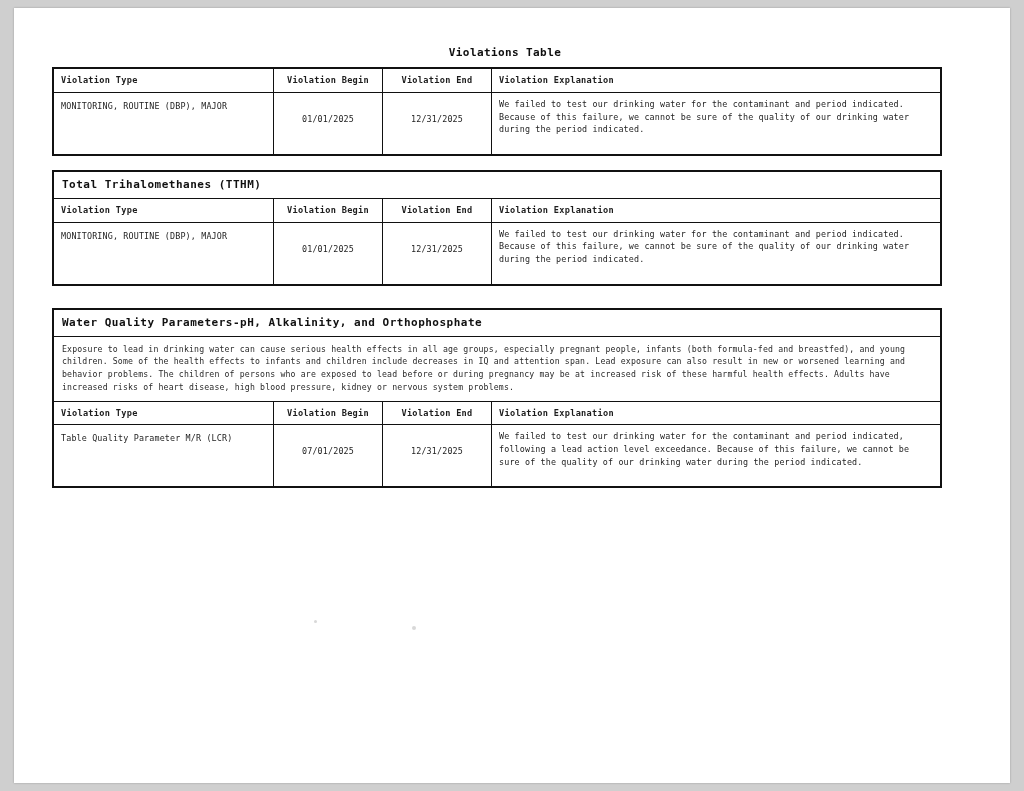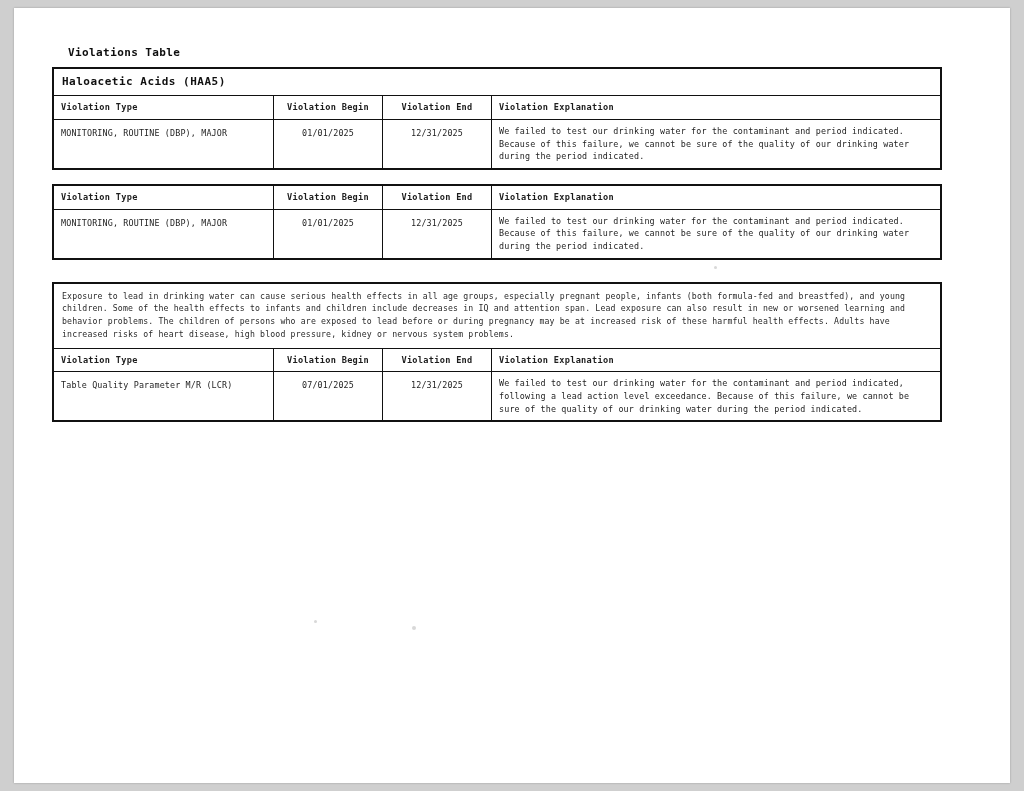--- a/index.html
+++ b/index.html
@@ -28,20 +28,21 @@
     top: 38px;
     width: 890px;
   }
   .doc-title {
     font-family: "DejaVu Sans Mono", monospace;
     font-size: 11px;
     font-weight: bold;
     color: #0e0e0e;
     letter-spacing: 0.4px;
     margin: 0 0 8px 16px;
+    text-align: center;
   }
 
   .vtable {
     border: 2px solid #111;
     margin-bottom: 14px;
     background: #fff;
   }
   .vtable.spaced-top { margin-top: 22px; }
 
   .contaminant-head {
@@ -85,21 +86,21 @@
   table.grid th:last-child, table.grid td:last-child { border-right: none; }
   table.grid tr:last-child td { border-bottom: none; }
 
   .c-type   { width: 205px; text-align: left; }
   .c-begin  { width: 94px; text-align: center; }
   .c-end    { width: 94px; text-align: center; }
   .c-expl   { text-align: left; }
 
   .data-row td { height: 36px; }
   .data-row td.c-type { padding-top: 7px; }
-  .data-row td.c-begin, .data-row td.c-end { padding-top: 7px; }
+  .data-row td.c-begin, .data-row td.c-end { padding-top: 20px; }
 
   .speck {
     position: absolute;
     background: #b8b8b8;
     border-radius: 50%;
     opacity: 0.55;
   }
 </style>
 </head>
 <body>
@@ -108,59 +109,60 @@
 
   <span class="speck" style="left:700px;top:258px;width:3px;height:3px;"></span>
   <span class="speck" style="left:300px;top:612px;width:3px;height:3px;"></span>
   <span class="speck" style="left:398px;top:618px;width:4px;height:4px;"></span>
 
   <div class="content">
 
     <div class="doc-title">Violations Table</div>
 
     <div class="vtable">
-      <div class="contaminant-head">Haloacetic Acids (HAA5)</div>
       <table class="grid">
         <tbody>
             <tr class="header-row">
           <th class="c-type">Violation Type</th>
           <th class="c-begin">Violation Begin</th>
           <th class="c-end">Violation End</th>
           <th class="c-expl">Violation Explanation</th>
         </tr>
         <tr class="data-row">
           <td class="c-type">MONITORING, ROUTINE (DBP), MAJOR</td>
           <td class="c-begin">01/01/2025</td>
           <td class="c-end">12/31/2025</td>
           <td class="c-expl">We failed to test our drinking water for the contaminant and period indicated. Because of this failure, we cannot be sure of the quality of our drinking water during the period indicated.</td>
         </tr>
       </tbody>
         </table>
     </div>
 
     <div class="vtable">
+      <div class="contaminant-head">Total Trihalomethanes (TTHM)</div>
       <table class="grid">
         <tbody>
             <tr class="header-row">
           <th class="c-type">Violation Type</th>
           <th class="c-begin">Violation Begin</th>
           <th class="c-end">Violation End</th>
           <th class="c-expl">Violation Explanation</th>
         </tr>
         <tr class="data-row">
           <td class="c-type">MONITORING, ROUTINE (DBP), MAJOR</td>
           <td class="c-begin">01/01/2025</td>
           <td class="c-end">12/31/2025</td>
           <td class="c-expl">We failed to test our drinking water for the contaminant and period indicated. Because of this failure, we cannot be sure of the quality of our drinking water during the period indicated.</td>
         </tr>
       </tbody>
         </table>
     </div>
 
     <div class="vtable spaced-top">
+      <div class="contaminant-head">Water Quality Parameters-pH, Alkalinity, and Orthophosphate</div>
       <div class="health-note">Exposure to lead in drinking water can cause serious health effects in all age groups, especially pregnant people, infants (both formula-fed and breastfed), and young children. Some of the health effects to infants and children include decreases in IQ and attention span. Lead exposure can also result in new or worsened learning and behavior problems. The children of persons who are exposed to lead before or during pregnancy may be at increased risk of these harmful health effects. Adults have increased risks of heart disease, high blood pressure, kidney or nervous system problems.</div>
       <table class="grid">
         <tbody>
             <tr class="header-row">
           <th class="c-type">Violation Type</th>
           <th class="c-begin">Violation Begin</th>
           <th class="c-end">Violation End</th>
           <th class="c-expl">Violation Explanation</th>
         </tr>
         <tr class="data-row">

